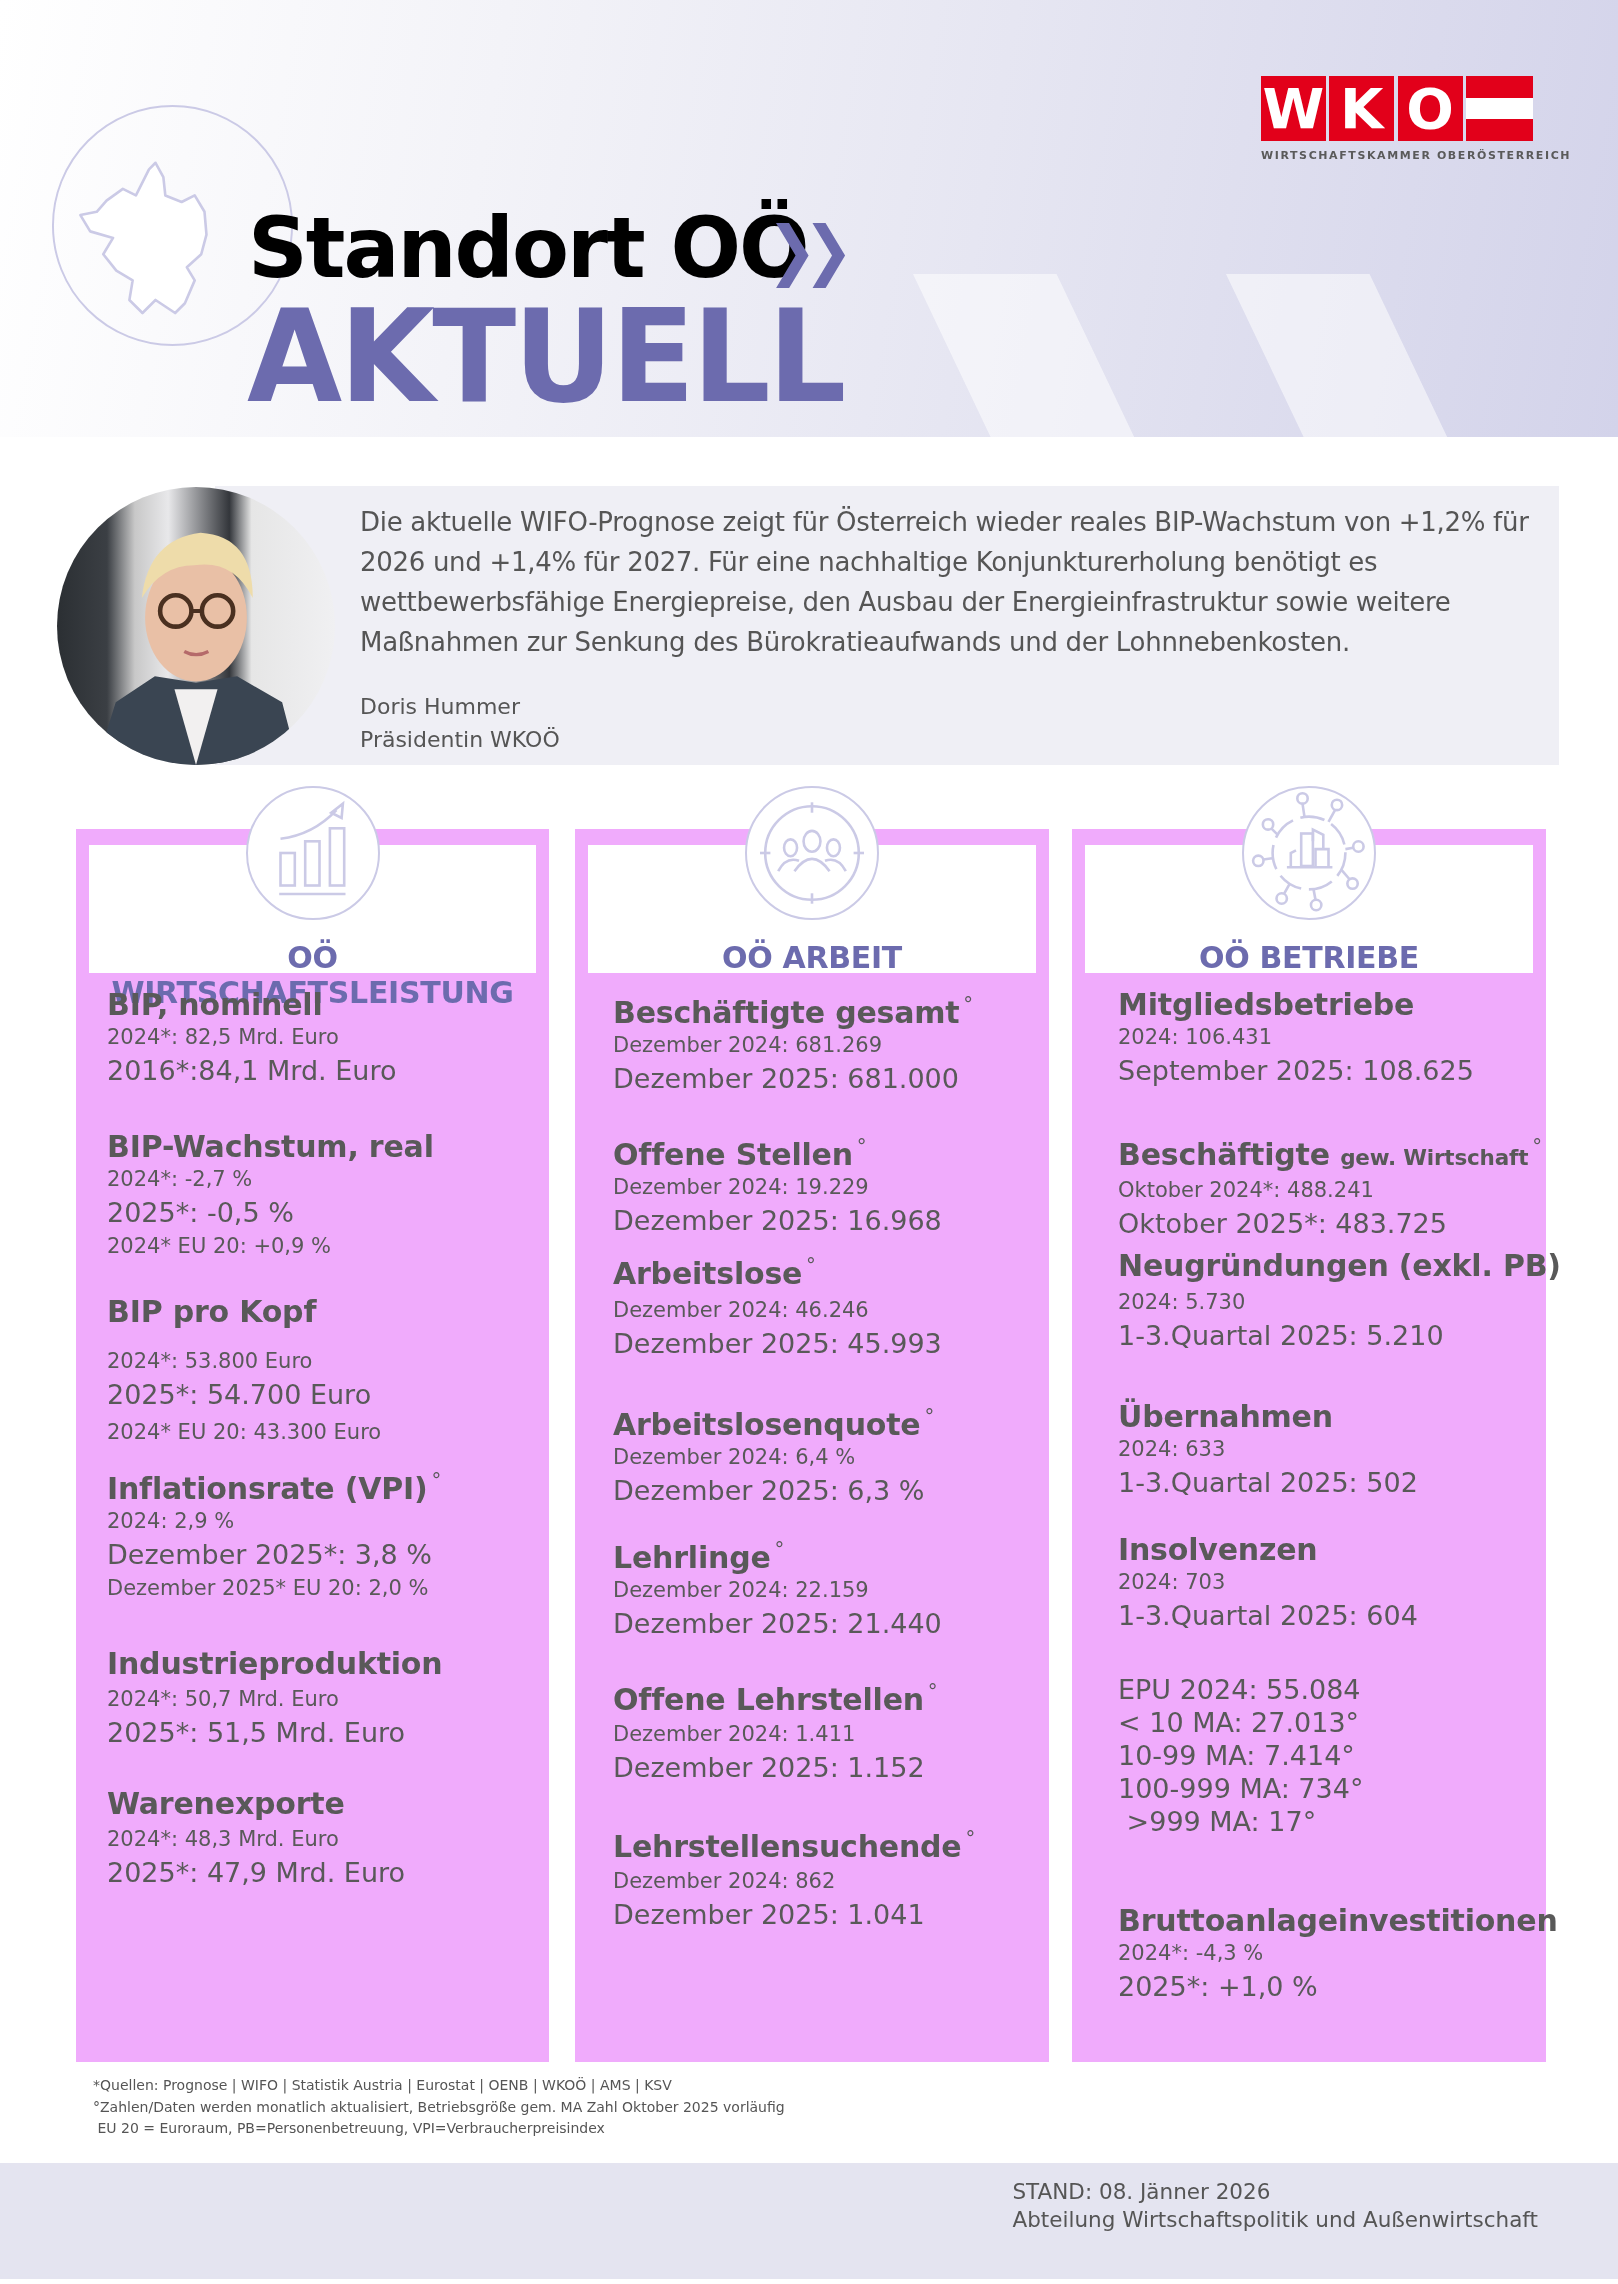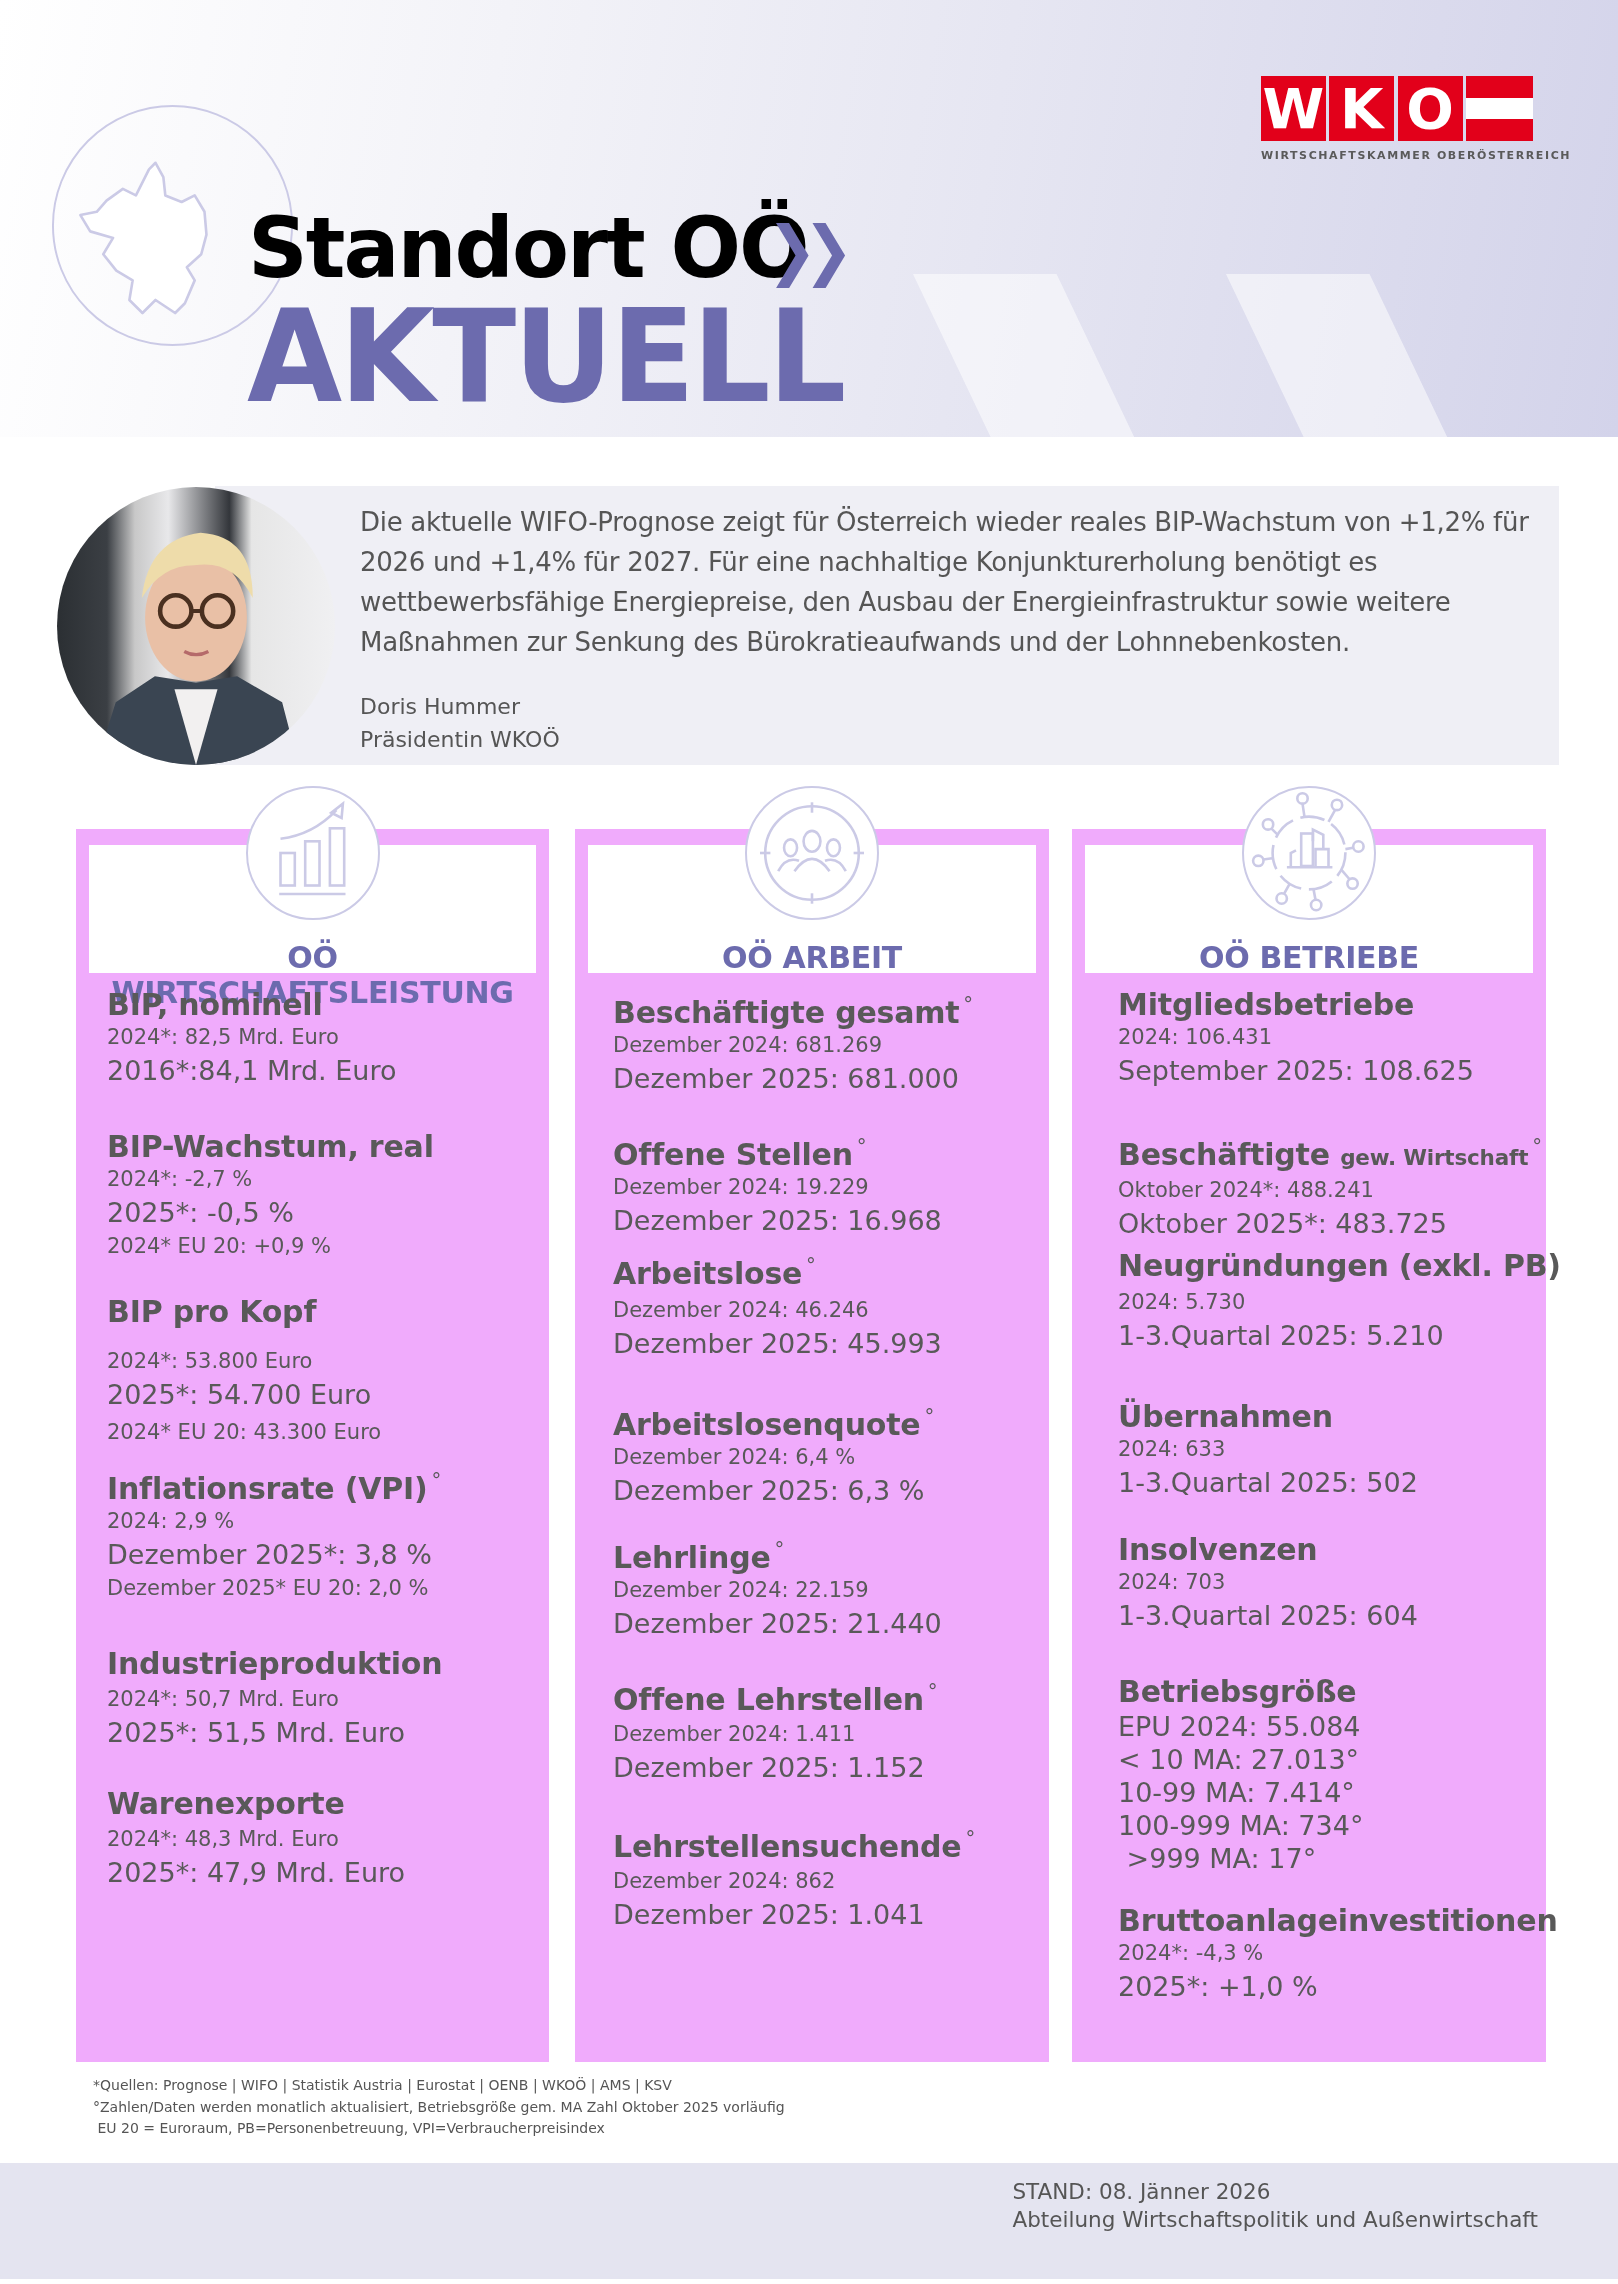--- a/index.html
+++ b/index.html
@@ -296,21 +296,20 @@
       <div class="item-label">Übernahmen</div>
       <div class="line-sm">2024: 633</div>
       <div class="line-lg">1-3.Quartal 2025: 502</div>
     </div>
     <div class="item" style="top:545px; left:46px;">
       <div class="item-label">Insolvenzen</div>
       <div class="line-sm">2024: 703</div>
       <div class="line-lg">1-3.Quartal 2025: 604</div>
     </div>
     <div class="item" style="top:687px; left:46px;">
-      <div class="item-label">Betriebsgröße</div>
       <div class="line-lg" style="line-height:33px">EPU 2024: 55.084</div>
       <div class="line-lg" style="line-height:33px">&lt; 10 MA: 27.013°</div>
       <div class="line-lg" style="line-height:33px">10-99 MA: 7.414°</div>
       <div class="line-lg" style="line-height:33px">100-999 MA: 734°</div>
       <div class="line-lg" style="line-height:33px; white-space:pre"> &gt;999 MA: 17°</div>
     </div>
     <div class="item" style="top:916px; left:46px;">
       <div class="item-label">Bruttoanlageinvestitionen</div>
       <div class="line-sm">2024*: -4,3 %</div>
       <div class="line-lg">2025*: +1,0 %</div>

